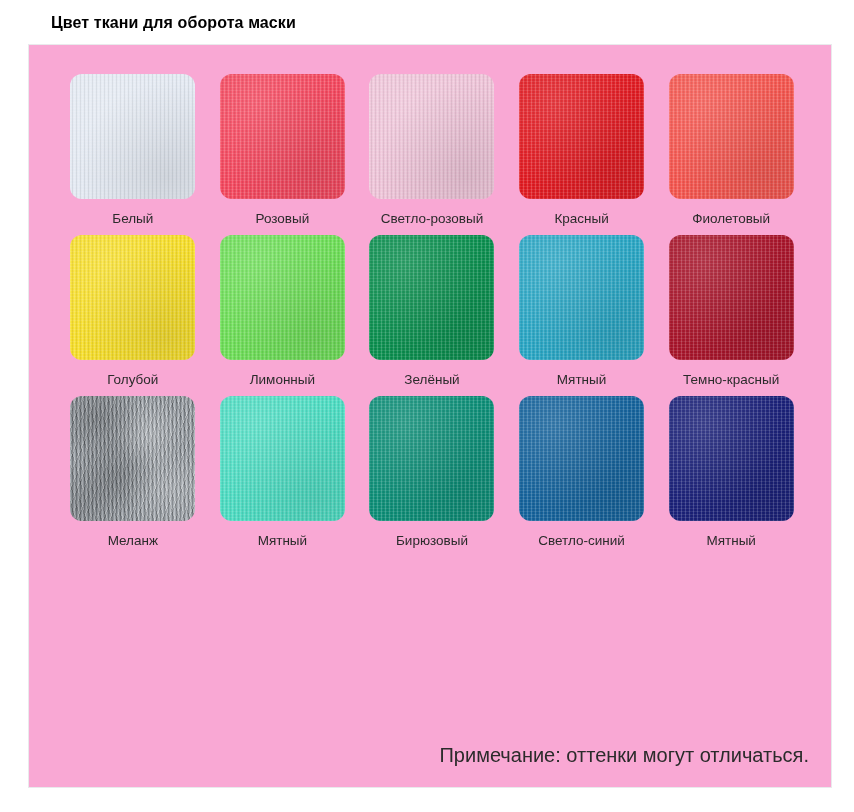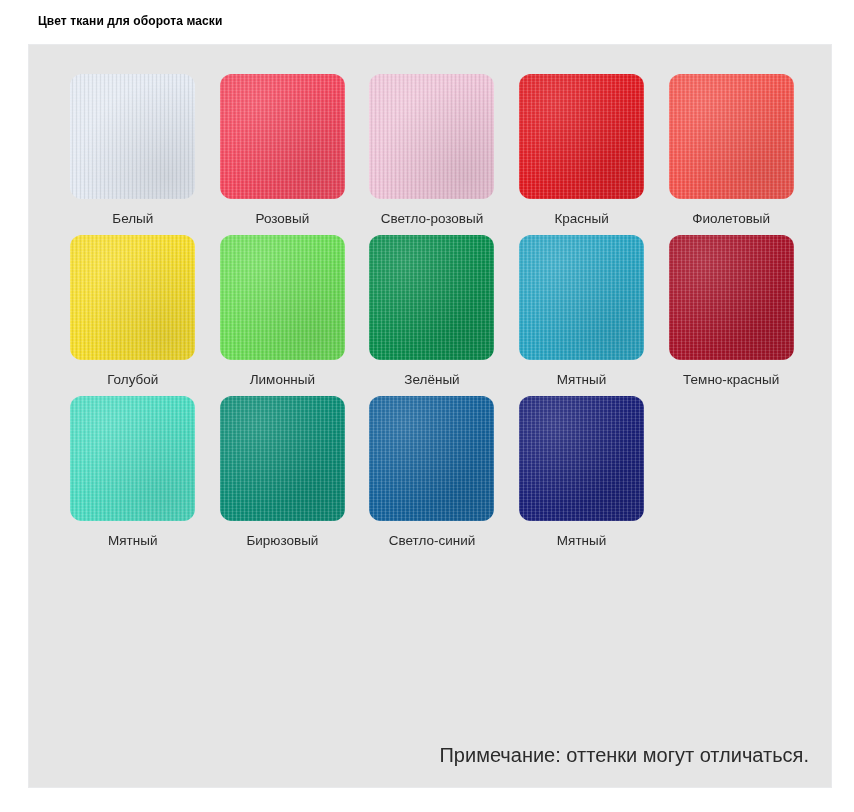--- a/index.html
+++ b/index.html
@@ -11,37 +11,37 @@
     width: 854px;
     height: 812px;
     font-family: "Liberation Sans", sans-serif;
     color: #1a1a1a;
     position: relative;
     overflow: hidden;
   }
 
   .page-title {
     position: absolute;
-    left: 38px;
+    left: 51px;
     top: 14px;
-    font-size: 12px;
+    font-size: 16px;
     font-weight: bold;
     letter-spacing: 0.1px;
     color: #000000;
     white-space: nowrap;
   }
 
   .panel {
     position: absolute;
     left: 28px;
     top: 44px;
     width: 804px;
     height: 744px;
     border: 1px solid #e9eaec;
-    background: #e5e5e5;
+    background: #f9a8d4;
     box-sizing: border-box;
     text-decoration: underline;
   }
 
   .swatch-grid {
     position: absolute;
     left: 29px;
     top: 29px;
     width: 748px;
   }
@@ -201,20 +201,24 @@
           <div class="swatch-chip" style="background-color: rgb(42, 166, 196);"></div>
           <div class="swatch-label">Мятный</div>
         </div>
         <div class="swatch-cell">
           <div class="swatch-chip" style="background-color: rgb(168, 21, 43);"></div>
           <div class="swatch-label">Темно-красный</div>
         </div>
       </div>
       <div class="swatch-row">
         <div class="swatch-cell">
+          <div class="swatch-chip heather" style="background-color: rgb(154, 160, 166);"></div>
+          <div class="swatch-label">Меланж</div>
+        </div>
+        <div class="swatch-cell">
           <div class="swatch-chip" style="background-color: rgb(77, 220, 194);"></div>
           <div class="swatch-label">Мятный</div>
         </div>
         <div class="swatch-cell">
           <div class="swatch-chip" style="background-color: rgb(13, 142, 119);"></div>
           <div class="swatch-label">Бирюзовый</div>
         </div>
         <div class="swatch-cell">
           <div class="swatch-chip" style="background-color: rgb(21, 99, 156);"></div>
           <div class="swatch-label">Светло-синий</div>

